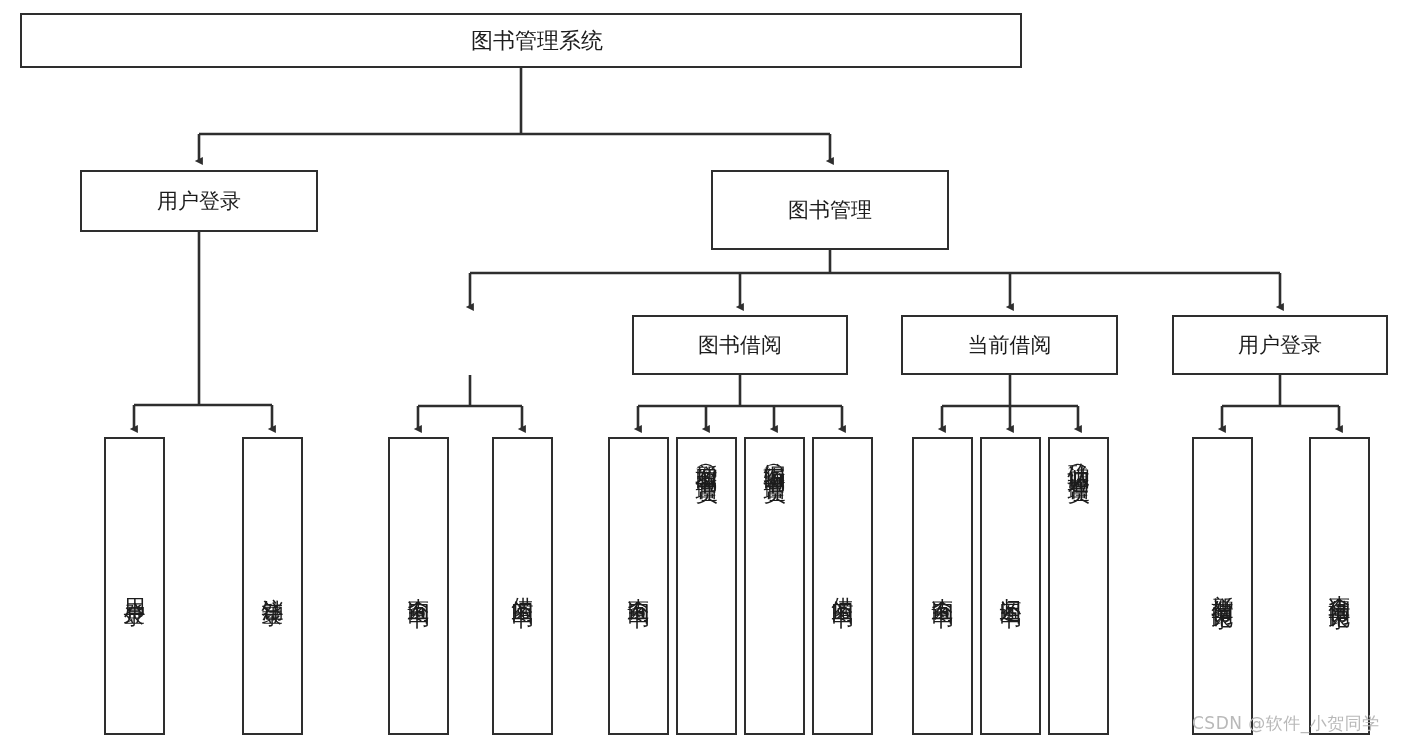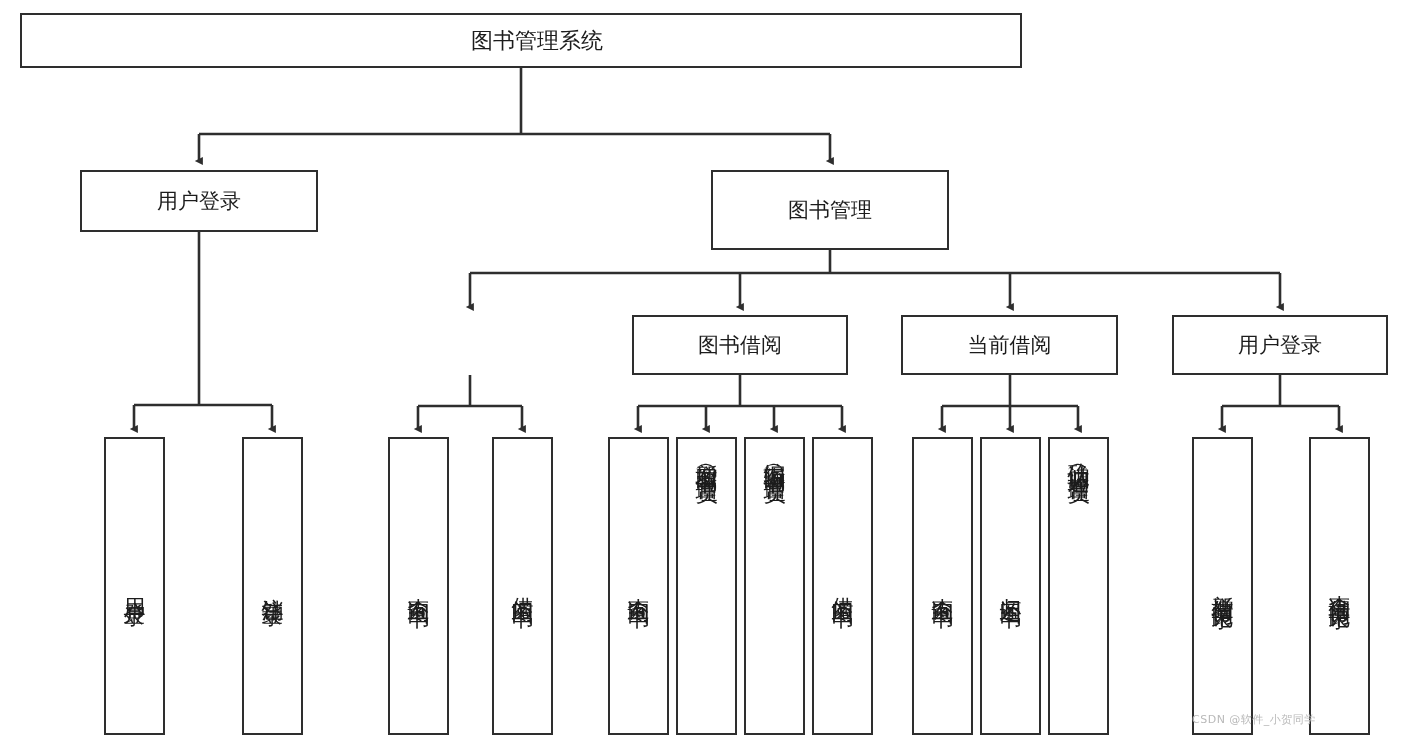--- a/index.html
+++ b/index.html
@@ -62,21 +62,21 @@
     white-space: nowrap;
   }
   .node.vertical.centered {
     align-items: center;
     padding-top: 0;
   }
   .watermark {
     position: absolute;
     left: 1192px;
     top: 712px;
-    font-size: 11px;
+    font-size: 17px;
     color: #b9b9b9;
     white-space: nowrap;
     letter-spacing: 0.5px;
   }
 </style>
 </head>
 <body>
 
 <div id="diagram-root">
 

